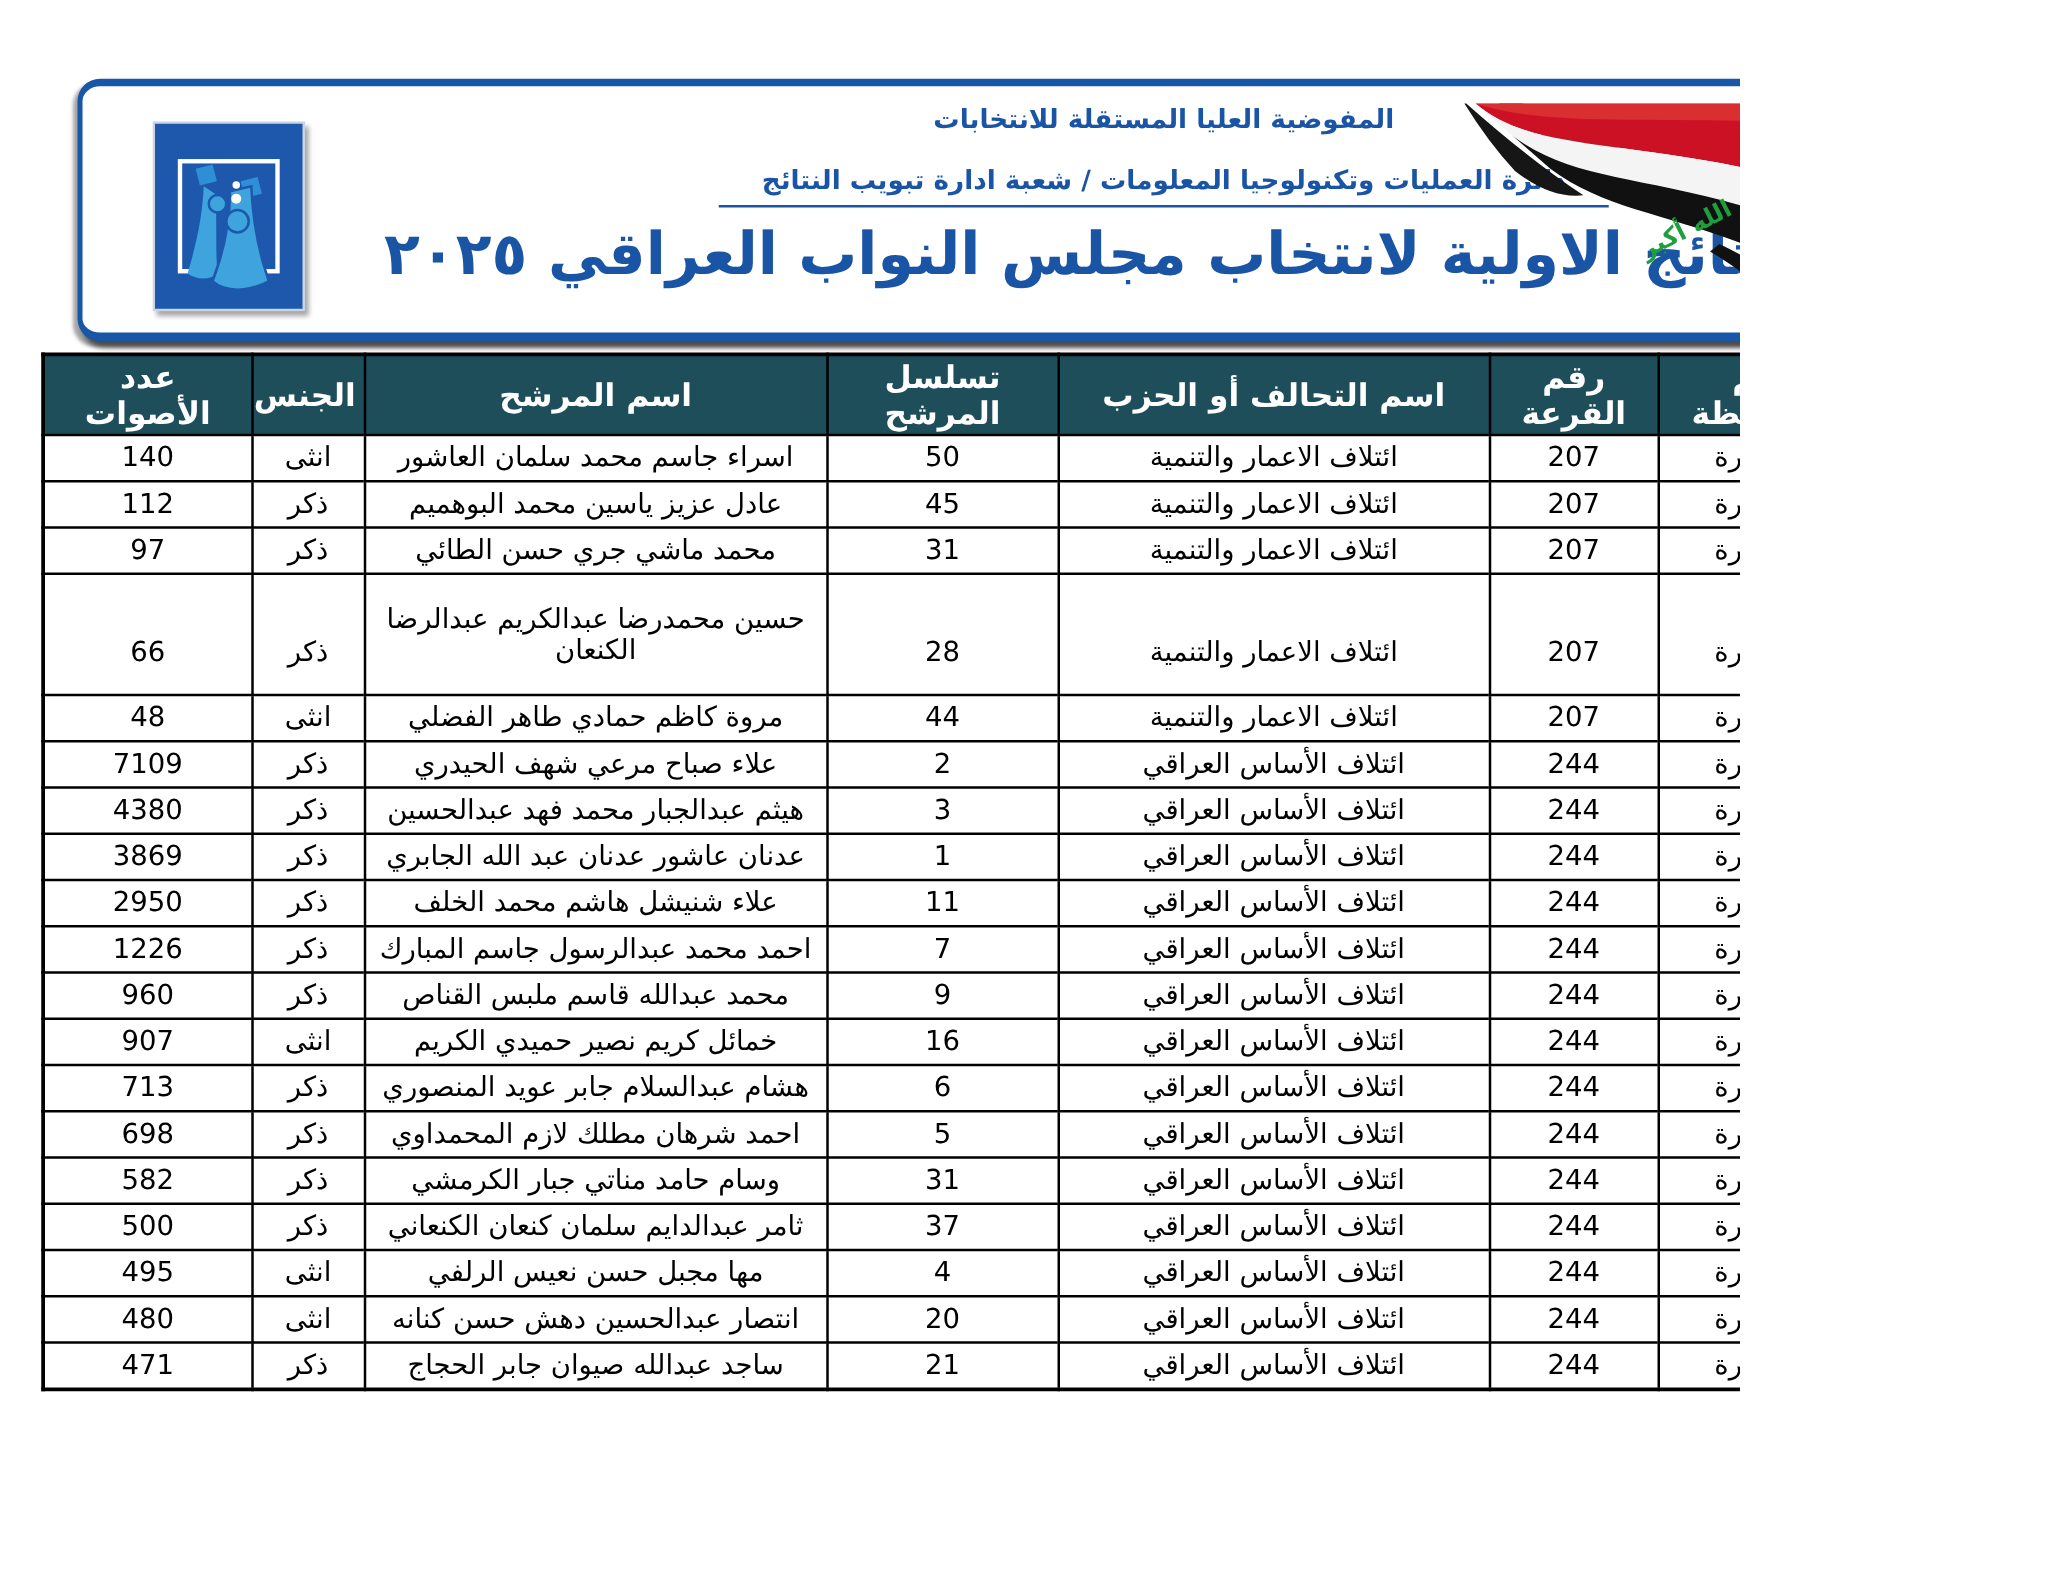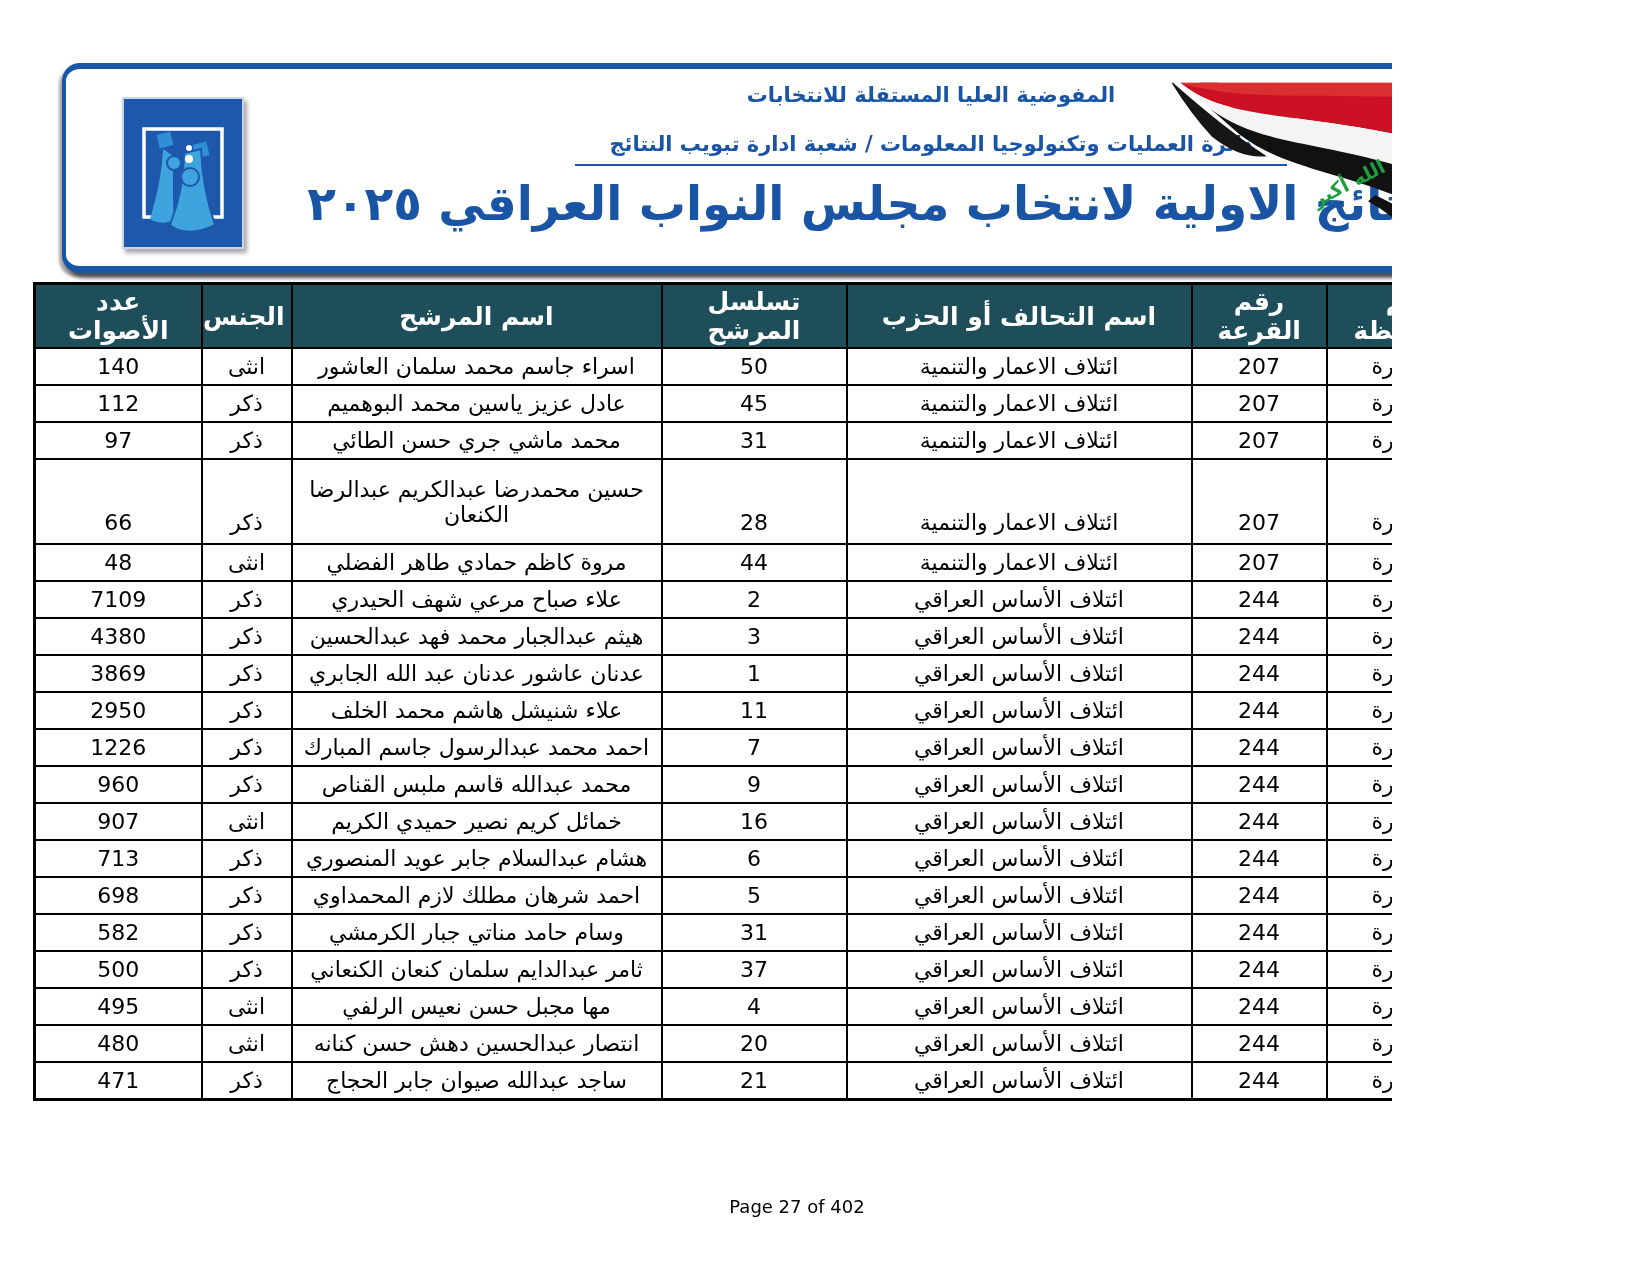--- a/index.html
+++ b/index.html
@@ -62,21 +62,21 @@
     border:2px solid #000;
     margin-top:31px;
   }
   table.results td{
     font-size:22px;color:#000;
     height:33px;padding:1px 8px;
     border:2px solid #000;
     text-align:center;vertical-align:middle;
     overflow:hidden;
   }
-  table.results tr.tall td{height:74px;vertical-align:bottom;padding-bottom:8px;}
+  table.results tr.tall td{height:74px;vertical-align:bottom;padding-bottom:20px;}
   table.results tr.tall td.c-name{vertical-align:middle;padding-bottom:1px;}
   col.w-gov{width:172px;} col.w-lot{width:135px;} col.w-coalition{width:345px;}
   col.w-seq{width:185px;} col.w-name{width:370px;} col.w-gender{width:90px;} col.w-votes{width:167px;}
 
   
   .footer{
     position:absolute;left:0;top:1196px;width:1594px;
     text-align:center;
     font-size:18px;color:#000;
     font-family:"DejaVu Sans",sans-serif;
@@ -322,15 +322,14 @@
           <td class="c-lot">244</td>
           <td class="c-coalition">ائتلاف الأساس العراقي</td>
           <td class="c-seq">21</td>
           <td class="c-name">ساجد عبدالله صيوان جابر  الحجاج</td>
           <td class="c-gender">ذكر</td>
           <td class="c-votes">471</td>
         </tr>
       </tbody>
   </table>
 
-  <div class="footer">Page 27 of 402</div>
 
 </div>
 
 </body></html>

